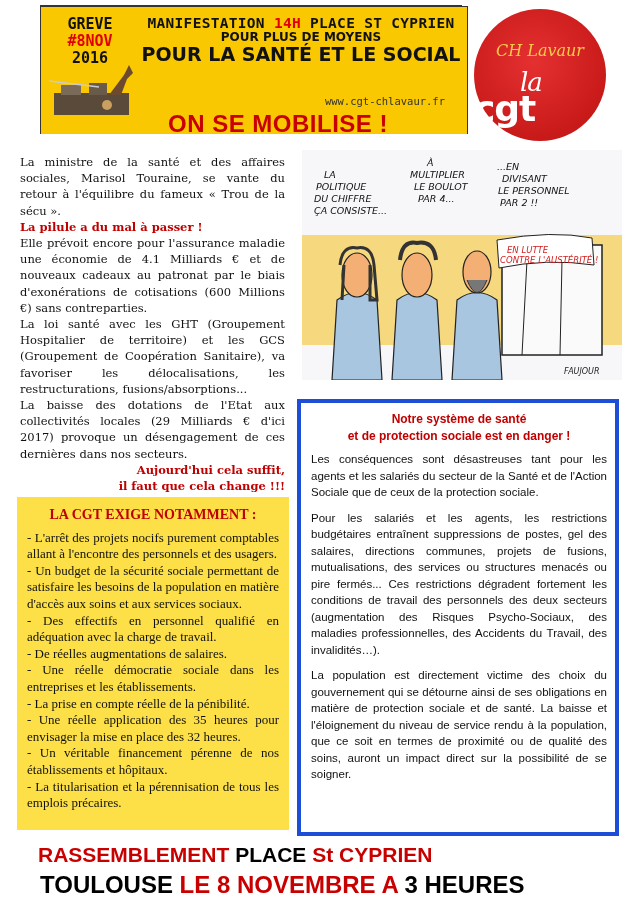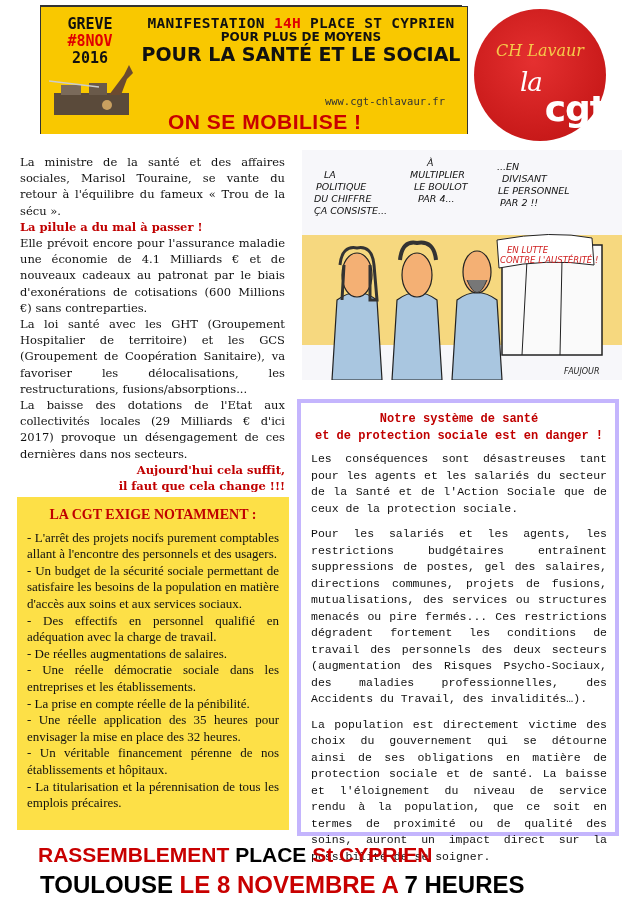--- a/index.html
+++ b/index.html
@@ -17,41 +17,41 @@
   .manif .red { color: #e00000; }
   .abordage { font-family: "Liberation Sans", sans-serif; font-weight: bold; font-size: 22px; color: #e00000; line-height: 26px; margin-top: 1px; }
   .plus { font-family: "DejaVu Sans", sans-serif; font-weight: bold; font-size: 12px; color: #111; line-height: 12px; }
   .sante { font-family: "DejaVu Sans", sans-serif; font-weight: bold; font-size: 19px; color: #111; line-height: 22px; }
   .url { position: absolute; right: 22px; top: 88px; font-family: "DejaVu Sans Mono", monospace; font-size: 10.5px; color: #333; }
 
   
   .logo { position: absolute; left: 474px; top: 9px; width: 132px; height: 132px; border-radius: 50%; background: radial-gradient(circle at 45% 40%, #e53030, #c91a1a 70%, #b81414); }
   .logo-top { position: absolute; left: 0; right: 0; top: 32px; text-align: center; font-family: "DejaVu Serif", serif; font-style: italic; font-size: 16px; color: #f5c94a; }
   .logo-la { position: absolute; left: 46px; top: 58px; font-family: "DejaVu Serif", serif; font-style: italic; font-size: 26px; color: #fff; letter-spacing: -1px; }
-  .logo-cgt { position: absolute; left: 0; right: 0; top: 82px; text-align: right; font-family: "DejaVu Sans", sans-serif; font-weight: bold; font-size: 36px; color: #fff; line-height: 36px; letter-spacing: -1px; }
+  .logo-cgt { position: absolute; left: 0; right: 0; top: 82px; text-align: left; font-family: "DejaVu Sans", sans-serif; font-weight: bold; font-size: 36px; color: #fff; line-height: 36px; letter-spacing: -1px; }
 
   
-  .main-title { position: absolute; left: 168px; top: 110px; font-family: "Liberation Sans", sans-serif; font-weight: bold; font-size: 21px; color: #c80000; letter-spacing: 0.5px; }
+  .main-title { position: absolute; left: 168px; top: 110px; font-family: "Liberation Sans", sans-serif; font-weight: bold; font-size: 24px; color: #c80000; letter-spacing: 0.5px; }
 
   
   .left-col { position: absolute; left: 20px; top: 154px; width: 265px; font-size: 11.5px; line-height: 16.2px; text-align: justify; font-family: "DejaVu Serif", serif; }
   .left-col p { margin: 0; }
   .left-col .red { color: #c00000; font-weight: bold; }
   .left-col .center-red { color: #c00000; font-weight: bold; text-align: right; }
 
   
   .pink { position: absolute; left: 17px; top: 497px; width: 272px; height: 333px; background: #fde047; padding: 10px 10px 0 10px; font-family: "Liberation Serif", serif; font-size: 13px; line-height: 16.6px; text-align: justify; }
   .pink h3 { text-align: center; color: #c00000; font-size: 14px; font-weight: bold; margin-bottom: 6px; font-family: "Liberation Serif", serif; }
   .pink p { margin: 0; }
 
   
   .cartoon { position: absolute; left: 302px; top: 150px; width: 320px; height: 230px; background: #f7f7fa; overflow: hidden; }
 
   
-  .redbox { position: absolute; left: 297px; top: 399px; width: 322px; height: 437px; border: 4px solid #c4b5fd; padding: 8px 8px 0 10px; font-family: Liberation Mono, monospace; font-size: 11.5px; line-height: 16.5px; text-align: justify; }
+  .redbox { position: absolute; left: 297px; top: 399px; width: 322px; height: 437px; border: 4px solid #1d4ed8; padding: 8px 8px 0 10px; font-family: Liberation Sans, sans-serif; font-size: 11.5px; line-height: 16.5px; text-align: justify; }
   .redbox h3 { text-align: center; color: #c00000; font-size: 12px; line-height: 17px; font-weight: bold; margin-bottom: 6px; }
   .redbox p { margin: 0 0 9px 0; }
 
   
   .footer1 { position: absolute; left: 38px; top: 843px; font-family: "Liberation Sans", sans-serif; font-weight: bold; font-size: 21px; line-height: 24px; white-space: nowrap; }
   .footer2 { position: absolute; left: 40px; top: 871px; font-family: "Liberation Sans", sans-serif; font-weight: bold; font-size: 24px; line-height: 28px; white-space: nowrap; }
   .red-t { color: #c80000; }
   .black-t { color: #000; }
 </style>
 </head>
@@ -162,14 +162,14 @@
 </div>
 
 <div class="footer1">
   <span class="red-t">RASSEMBLEMENT</span>
   <span class="black-t">PLACE</span>
   <span class="red-t">St CYPRIEN</span>
 </div>
 <div class="footer2">
   <span class="black-t">TOULOUSE</span>
   <span class="red-t">LE 8 NOVEMBRE A</span>
-  <span class="black-t">7 HEURES</span>
+  <span class="black-t">3 HEURES</span>
 </div>
 
 </body></html>

